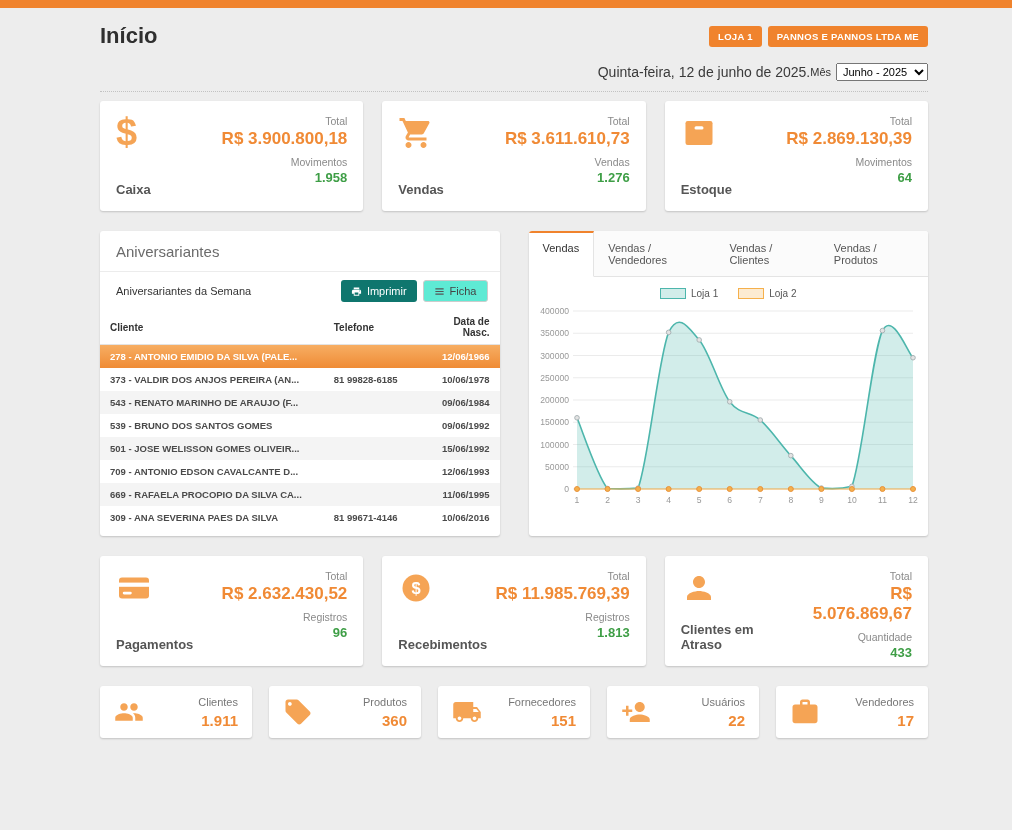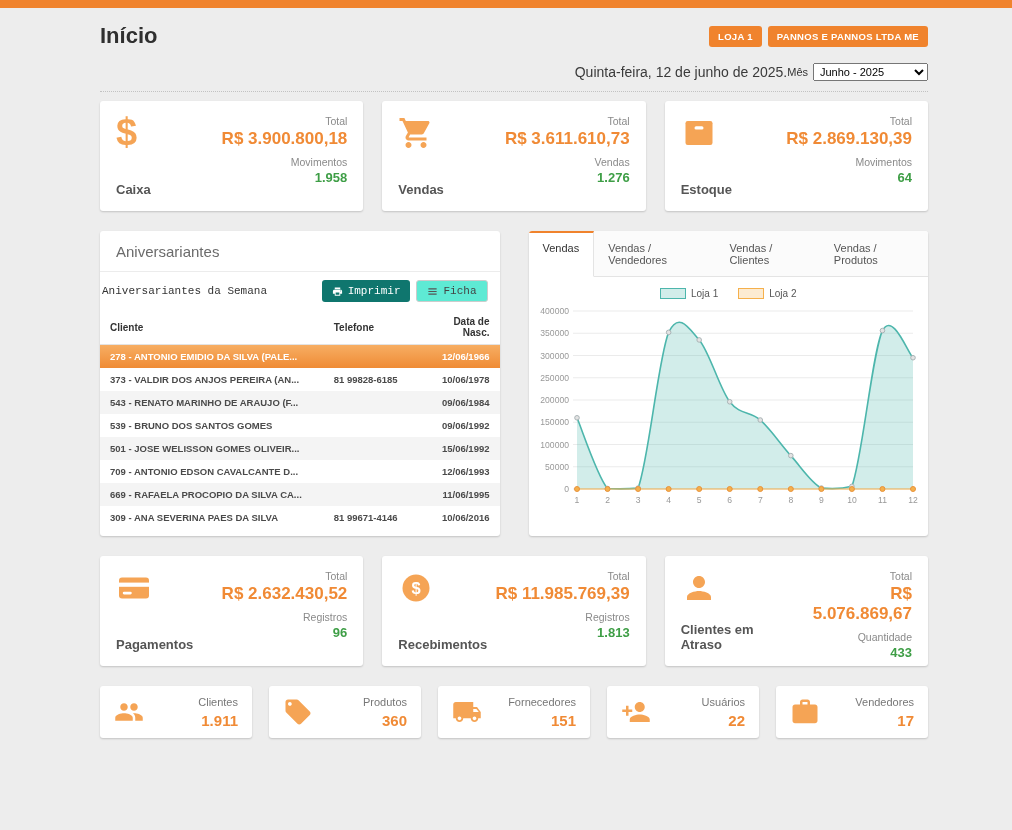--- a/index.html
+++ b/index.html
@@ -17,42 +17,42 @@
   .header-buttons { display: flex; gap: 6px; }
   .btn-orange-sm {
     background: #F0832D; color: #fff; border: none; border-radius: 3px;
     font-size: 9.5px; font-weight: bold; padding: 5px 9px; letter-spacing: .3px;
     font-family: inherit; cursor: pointer;
   }
 
   .date-row { display: flex; justify-content: flex-end; align-items: center; margin-top: 14px; }
   .date-text { font-size: 14px; color: #3a3a3a; }
   .month-picker { display: flex; align-items: center; gap: 5px; font-size: 11px; color: #333; }
-  .month-picker select { font-size: 11px; width: 115px; padding: 1px 2px; font-family: inherit; }
+  .month-picker select { font-size: 11px; width: 92px; padding: 1px 2px; font-family: inherit; }
   hr.dotted { border: none; border-top: 1px dotted #c2c2c2; margin: 10px 0 0 0; }
 
   .card { background: #fff; border-radius: 3px; box-shadow: 0 1px 2px rgba(0,0,0,.18); }
 
   .cards-row { display: grid; grid-template-columns: repeat(3, 1fr); gap: 19px; margin-top: 9px; }
   .cards-row.spaced { margin-top: 20px; }
   .stat-card { display: flex; justify-content: space-between; padding: 14px 16px; height: 110px; }
   .stat-left { display: flex; flex-direction: column; justify-content: space-between; }
   .stat-name { font-size: 13px; font-weight: bold; color: #555; }
   .stat-right { text-align: right; }
   .muted { font-size: 10.5px; color: #8a8a8a; }
   .stat-value { font-size: 17px; font-weight: bold; color: #F08A35; margin: 2px 0 7px; }
   .stat-count { font-size: 13px; font-weight: bold; color: #3E9E46; margin-top: 2px; }
   .ic { width: 36px; height: 36px; display: block; }
   .ic-sm { width: 30px; height: 30px; display: block; }
   .dollar-glyph { font-size: 38px; font-weight: bold; color: #F5A455; line-height: 34px; }
 
   .mid-row { display: grid; grid-template-columns: 1fr 1fr; gap: 29px; margin-top: 20px; }
   .panel { height: 305px; overflow: hidden; }
   .panel-title { padding: 12px 16px 11px; font-size: 15px; color: #6b6b6b; border-bottom: 1px solid #ececec; }
-  .toolbar { display: flex; justify-content: space-between; align-items: center; padding: 8px 12px 8px 2px; font-family: Liberation Mono, monospace; }
+  .toolbar { display: flex; justify-content: space-between; align-items: center; padding: 8px 12px 8px 16px; }
   .toolbar-subtitle { font-size: 11px; color: #333; }
   .toolbar-buttons { display: flex; gap: 6px; }
   .btn-imprimir { background: #0f766e; color: #fff; border: none; border-radius: 3px; font-size: 11px; padding: 5px 10px; display: flex; align-items: center; gap: 5px; font-family: inherit; cursor: pointer; }
   .btn-ficha { background: #5eead4; color: #444; border: 1px solid #ccc; border-radius: 3px; font-size: 11px; padding: 4px 10px; display: flex; align-items: center; gap: 5px; font-family: inherit; cursor: pointer; }
 
   table.bday { width: 100%; border-collapse: collapse; }
   table.bday th { text-align: left; font-size: 10px; color: #333; padding: 6px 10px; border-bottom: 1px solid #e3e3e3; }
   table.bday td { font-size: 9.5px; font-weight: bold; color: #4a4a4a; padding: 6px 10px; }
   table.bday th.col-date, table.bday td.col-date { text-align: right; }
   table.bday col.c1 { width: 56%; } table.bday col.c2 { width: 24%; } table.bday col.c3 { width: 20%; }

